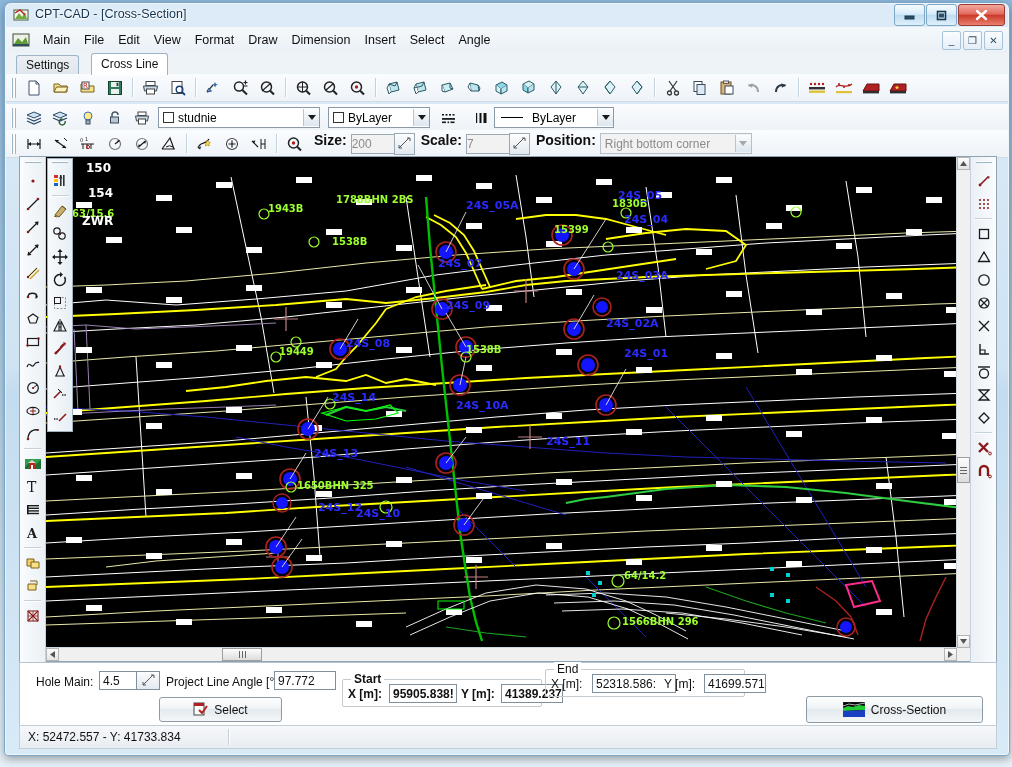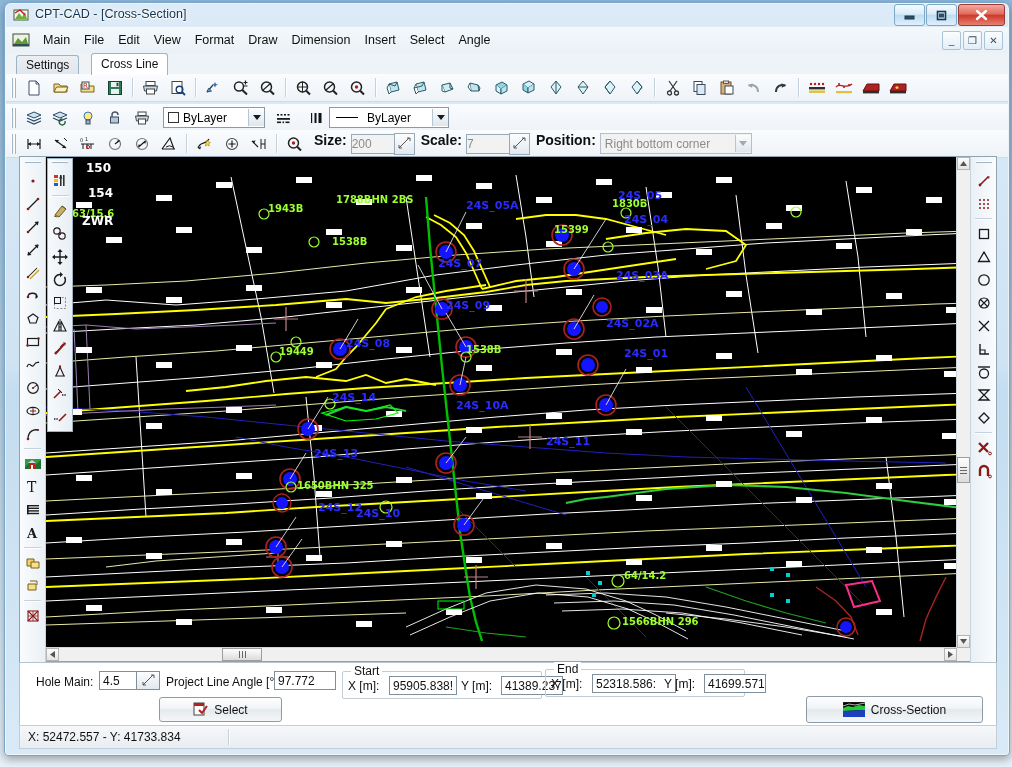--- a/index.html
+++ b/index.html
@@ -514,20 +514,29 @@
           </svg>
     </div>
     <div class="tbtn">
       <svg class="gl" width="16" height="16" viewBox="0 0 16 16">
             <rect x="4" y="2" width="8" height="3.5" fill="#fff" stroke="#444"></rect>
             <path d="M1.5 6h13l-1 5h-11z" fill="#cfd9e2" stroke="#394a5a"></path>
             <rect x="4.5" y="9" width="7" height="5" fill="#fff" stroke="#444"></rect>
           </svg>
     </div>
 
+    <div class="cbox" style="width:160px;margin-left:3px;">
+      <span style="display:inline-block;width:9px;height:9px;border:1px solid #333;background:#fff;margin-left:4px;flex:0 0 auto;"></span>
+      <span class="cbtxt">studnie</span>
+      <span class="arrow">
+        <svg class="gl" width="8" height="5" viewBox="0 0 8 5">
+              <path d="M0 0 L8 0 L4 5 Z" fill="#1b1b1b"></path>
+            </svg>
+      </span>
+    </div>
 
     <div class="cbox" style="width:100px;margin-left:8px;">
       <span style="display:inline-block;width:9px;height:9px;border:1px solid #333;background:#fff;margin-left:4px;flex:0 0 auto;"></span>
       <span class="cbtxt">ByLayer</span>
       <span class="arrow">
         <svg class="gl" width="8" height="5" viewBox="0 0 8 5">
               <path d="M0 0 L8 0 L4 5 Z" fill="#1b1b1b"></path>
             </svg>
       </span>
     </div>
@@ -1411,21 +1420,21 @@
       <svg class="gl" width="13" height="13" viewBox="0 0 13 13">
             <path d="M1 11 L11 1" stroke="#555"></path>
             <path d="M9 1 h3 v3" fill="none" stroke="#555"></path>
             <path d="M1 8 v3 h3" fill="none" stroke="#555"></path>
           </svg>
     </div>
 
     <span class="fl" style="left:146px;top:12px;">Project Line Angle  [°]:</span>
     <div class="fin" style="left:254px;top:8px;width:62px;">97.772</div>
 
-    <div class="grp" style="left:322px;top:8px;width:198px;height:26px;">
+    <div class="grp" style="left:322px;top:16px;width:198px;height:26px;font-weight:bold;">
       <span class="gtitle">Start</span>
       <span class="fl" style="left:5px;top:7px;">X [m]:</span>
       <div class="fin" style="left:46px;top:4px;width:68px;">95905.838!</div>
       <span class="fl" style="left:118px;top:7px;">Y [m]:</span>
       <div class="fin" style="left:158px;top:4px;width:62px;">41389.237.</div>
     </div>
 
     <div class="grp" style="left:525px;top:6px;width:198px;height:26px;">
       <span class="gtitle">End</span>
       <span class="fl" style="left:5px;top:7px;">X [m]:</span>

